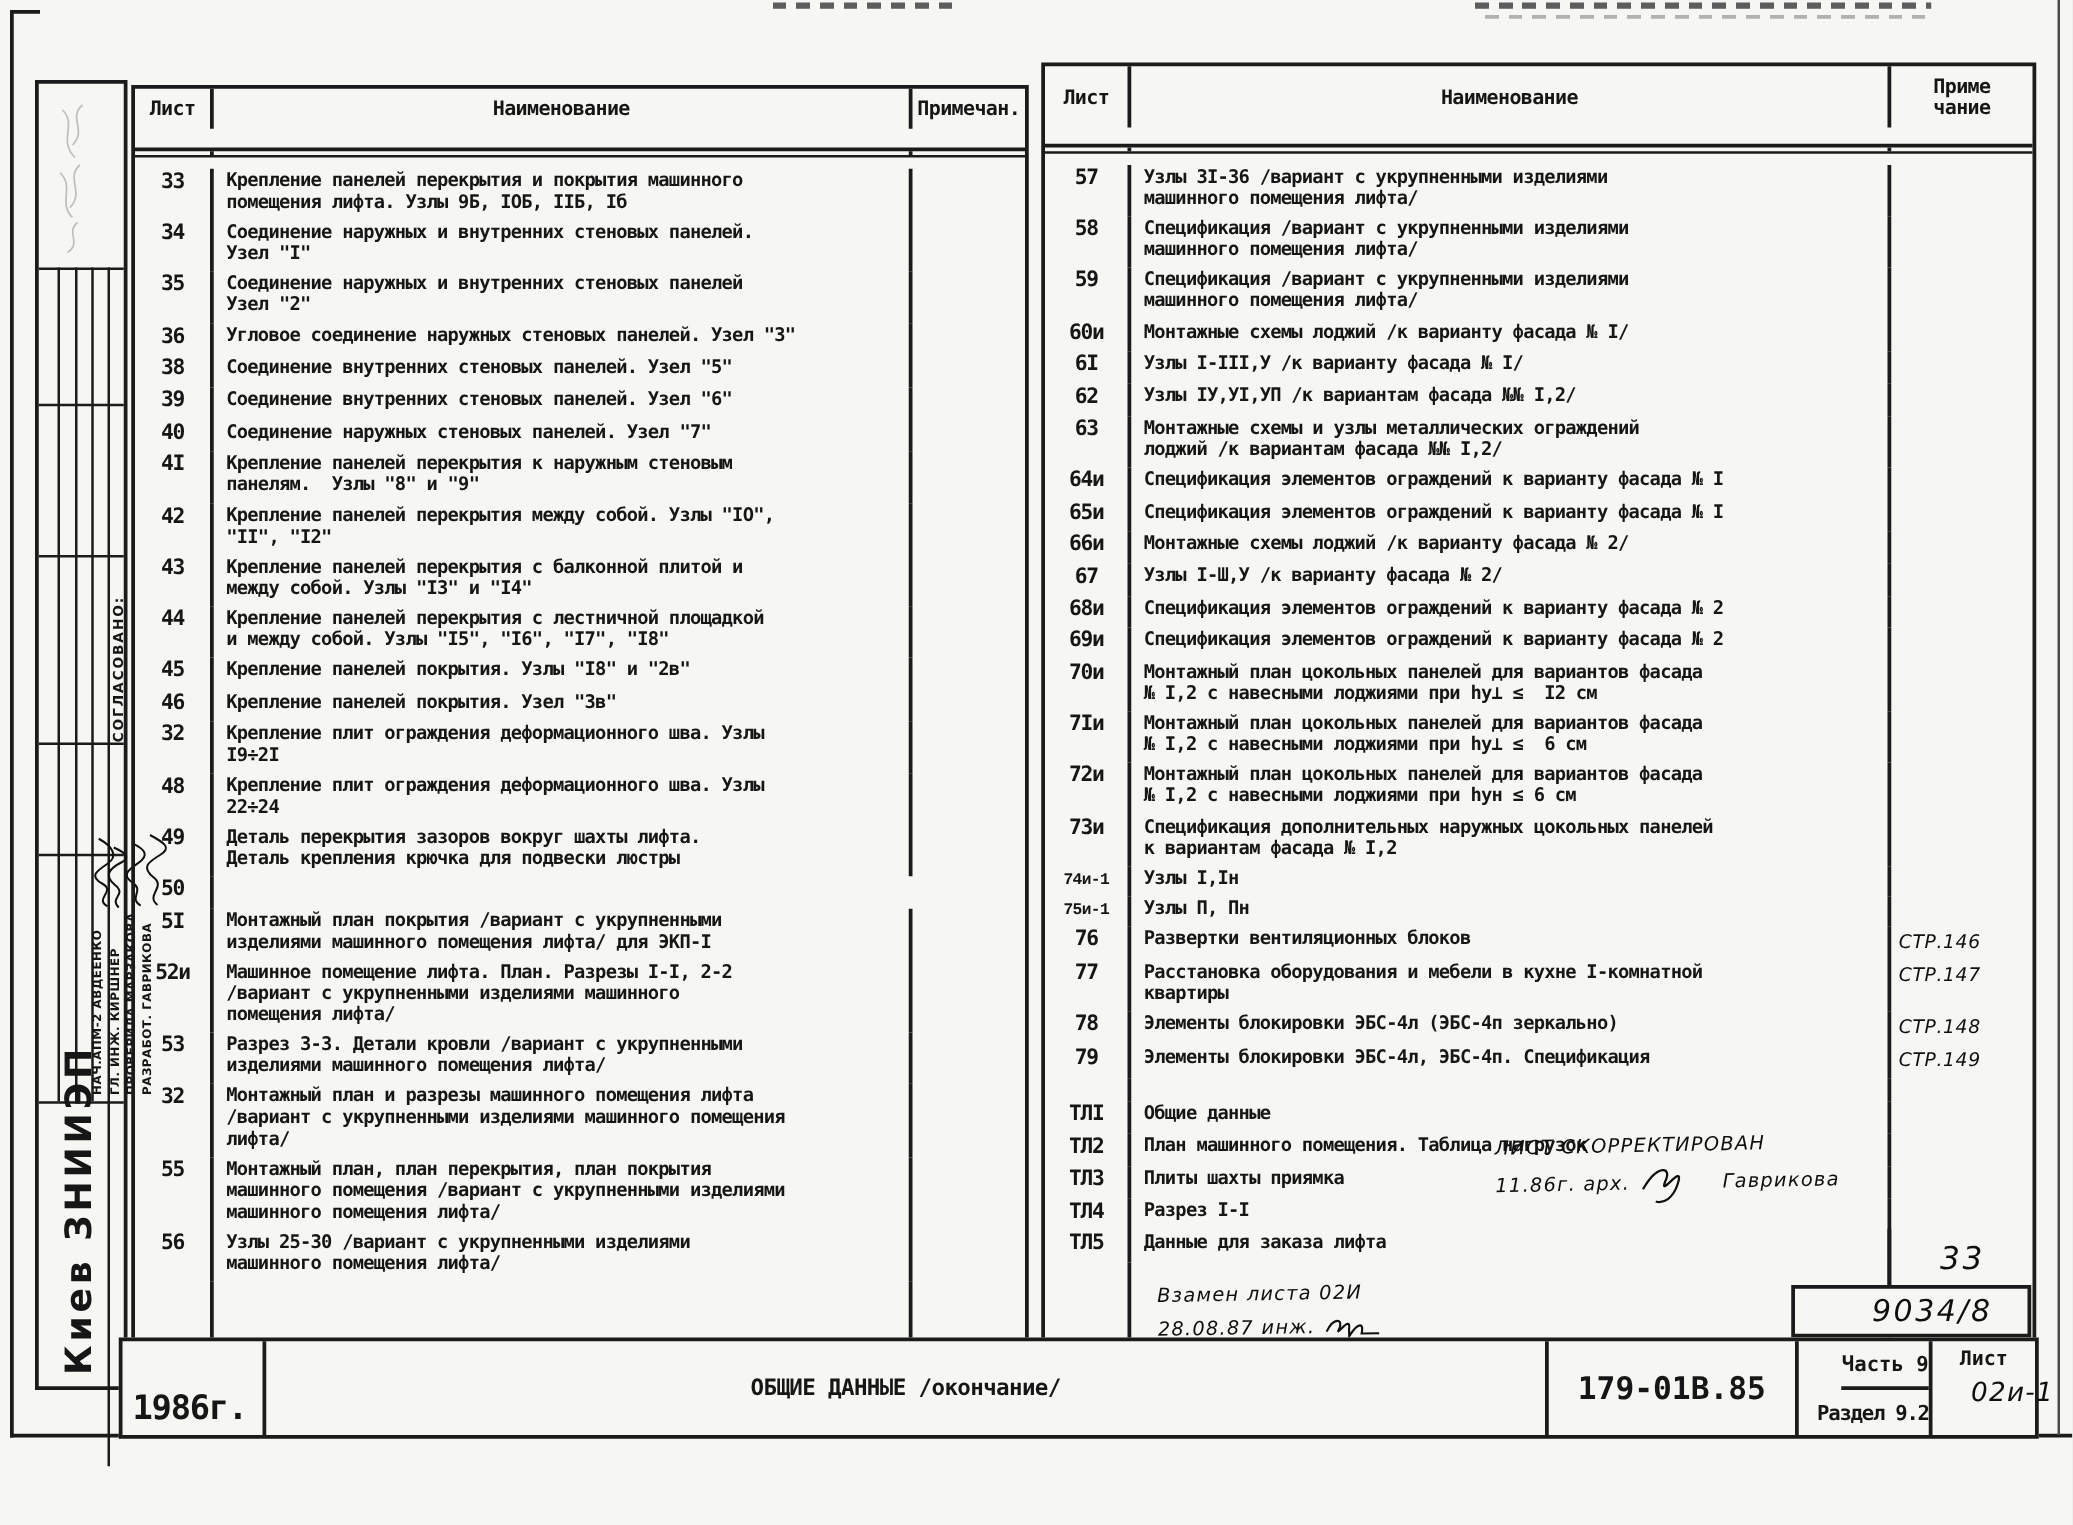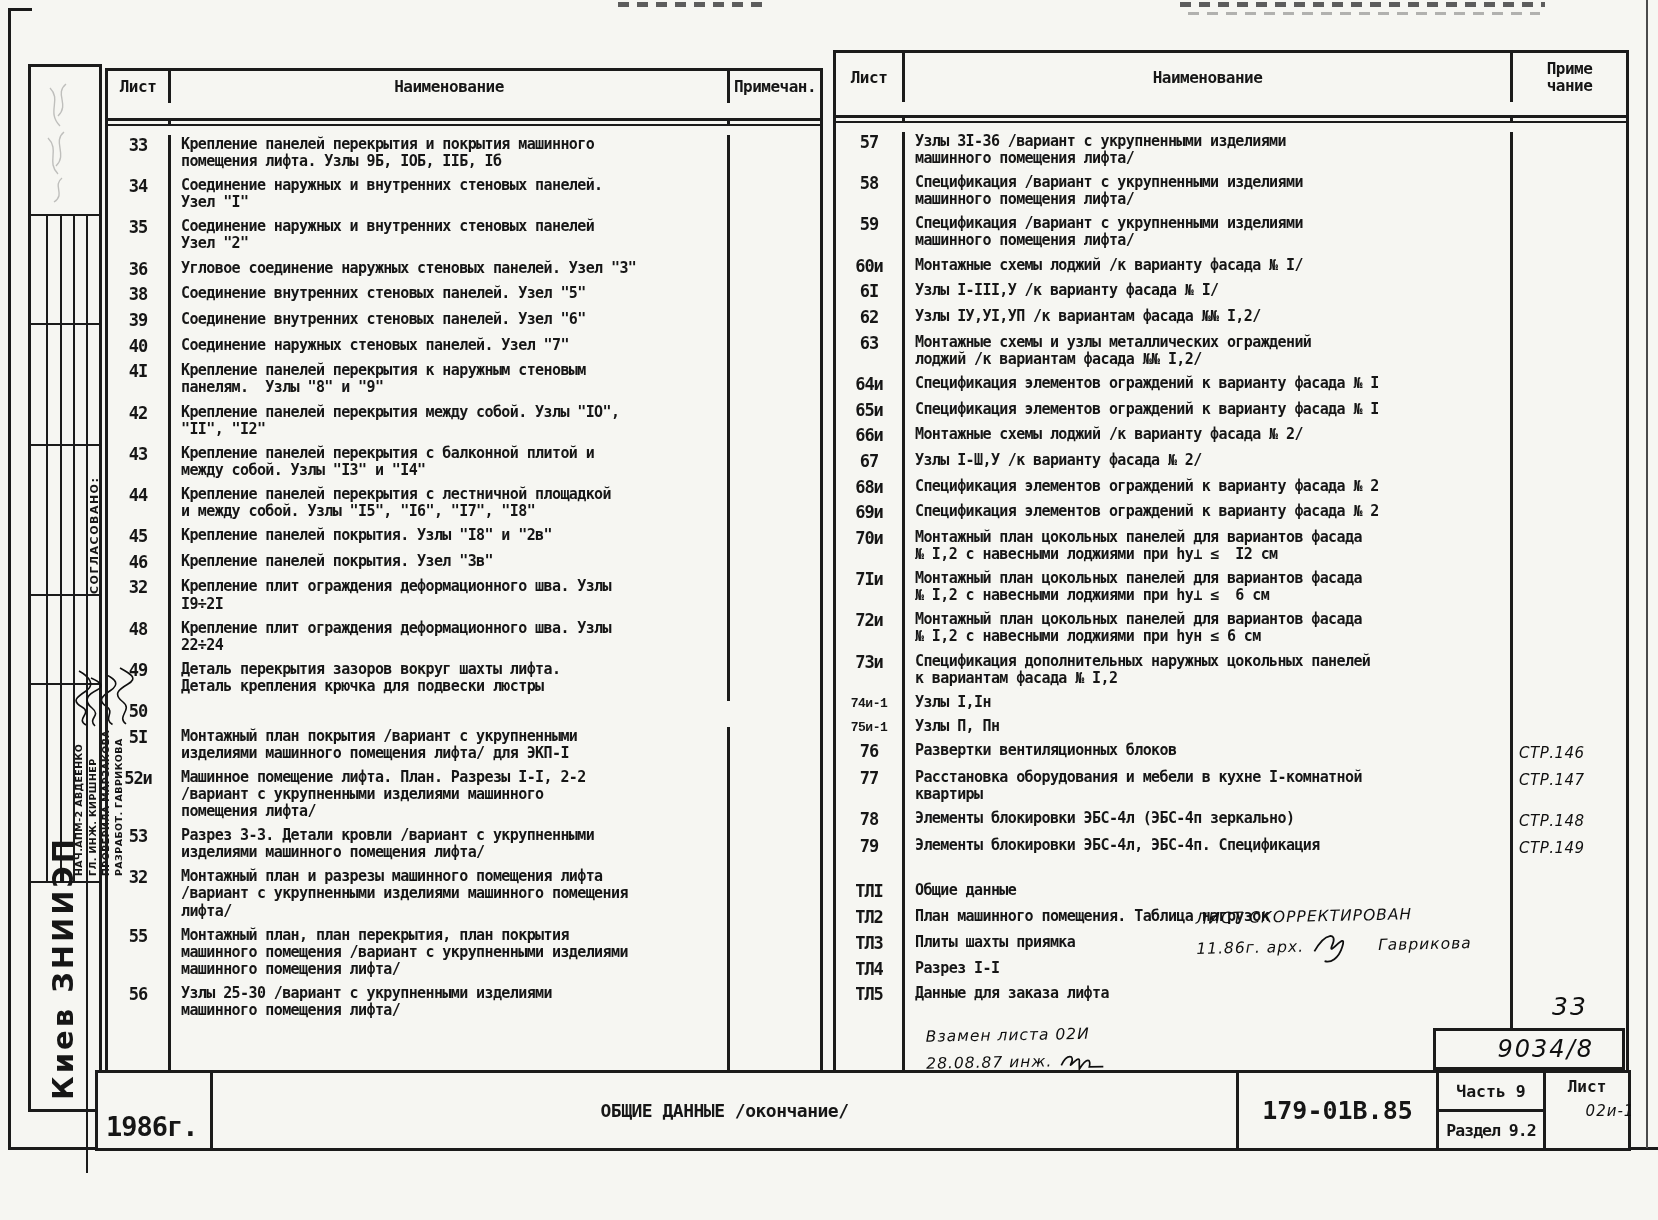--- a/index.html
+++ b/index.html
@@ -64,28 +64,28 @@
   
   .tblock{position:absolute;left:95px;top:1070px;width:1530px;height:75px;border:3px solid #1b1b1b;
           display:flex;background:#f6f6f2;}
   .tb-cell{border-right:3px solid #1b1b1b;position:relative;}
   .tb-year{width:92px;display:flex;align-items:flex-end;padding:0 12px 6px 8px;
            font-weight:bold;font-size:27px;letter-spacing:-1px;}
   .tb-title{flex:1;display:flex;align-items:center;justify-content:center;
             font-weight:bold;font-size:18px;letter-spacing:-0.5px;}
   .tb-code{width:197px;display:flex;align-items:center;justify-content:center;
            font-weight:bold;font-size:25px;letter-spacing:0;}
-  .tb-part{width:104px;display:flex;flex-direction:column;}
+  .tb-part{width:104px;display:flex;flex-direction:column;align-items:flex-end;}
   .tb-part .p1{flex:1;display:flex;align-items:center;justify-content:center;
                border-bottom:3px solid #1b1b1b;font-weight:bold;font-size:16.5px;}
   .tb-part .p2{flex:1;display:flex;align-items:center;justify-content:center;
                font-weight:bold;font-size:16.5px;letter-spacing:-1px;}
   .tb-sheet{width:82px;border-right:none;display:flex;flex-direction:column;align-items:center;}
   .tb-sheet .lab{font-weight:bold;font-size:16px;padding-top:4px;}
-  .tb-sheet .val{font-size:15px;padding-top:6px;letter-spacing:1px;margin-left:46px;}
+  .tb-sheet .val{font-size:21px;padding-top:6px;letter-spacing:1px;margin-left:46px;}
   .order-box{position:absolute;left:1433px;top:1028px;width:192px;height:42px;
              border:3px solid #1b1b1b;background:#f6f6f2;display:flex;align-items:center;
              justify-content:flex-end;padding-right:28px;box-sizing:border-box;}
   .order-box .val{font-size:24px;letter-spacing:2px;}
   .p33-cell{position:absolute;left:1510px;top:983px;width:115px;height:45px;
             border-left:3px solid #1b1b1b;}
   
   .stamp{position:absolute;left:36px;top:78px;opacity:.5;}
 </style>
 </head>

